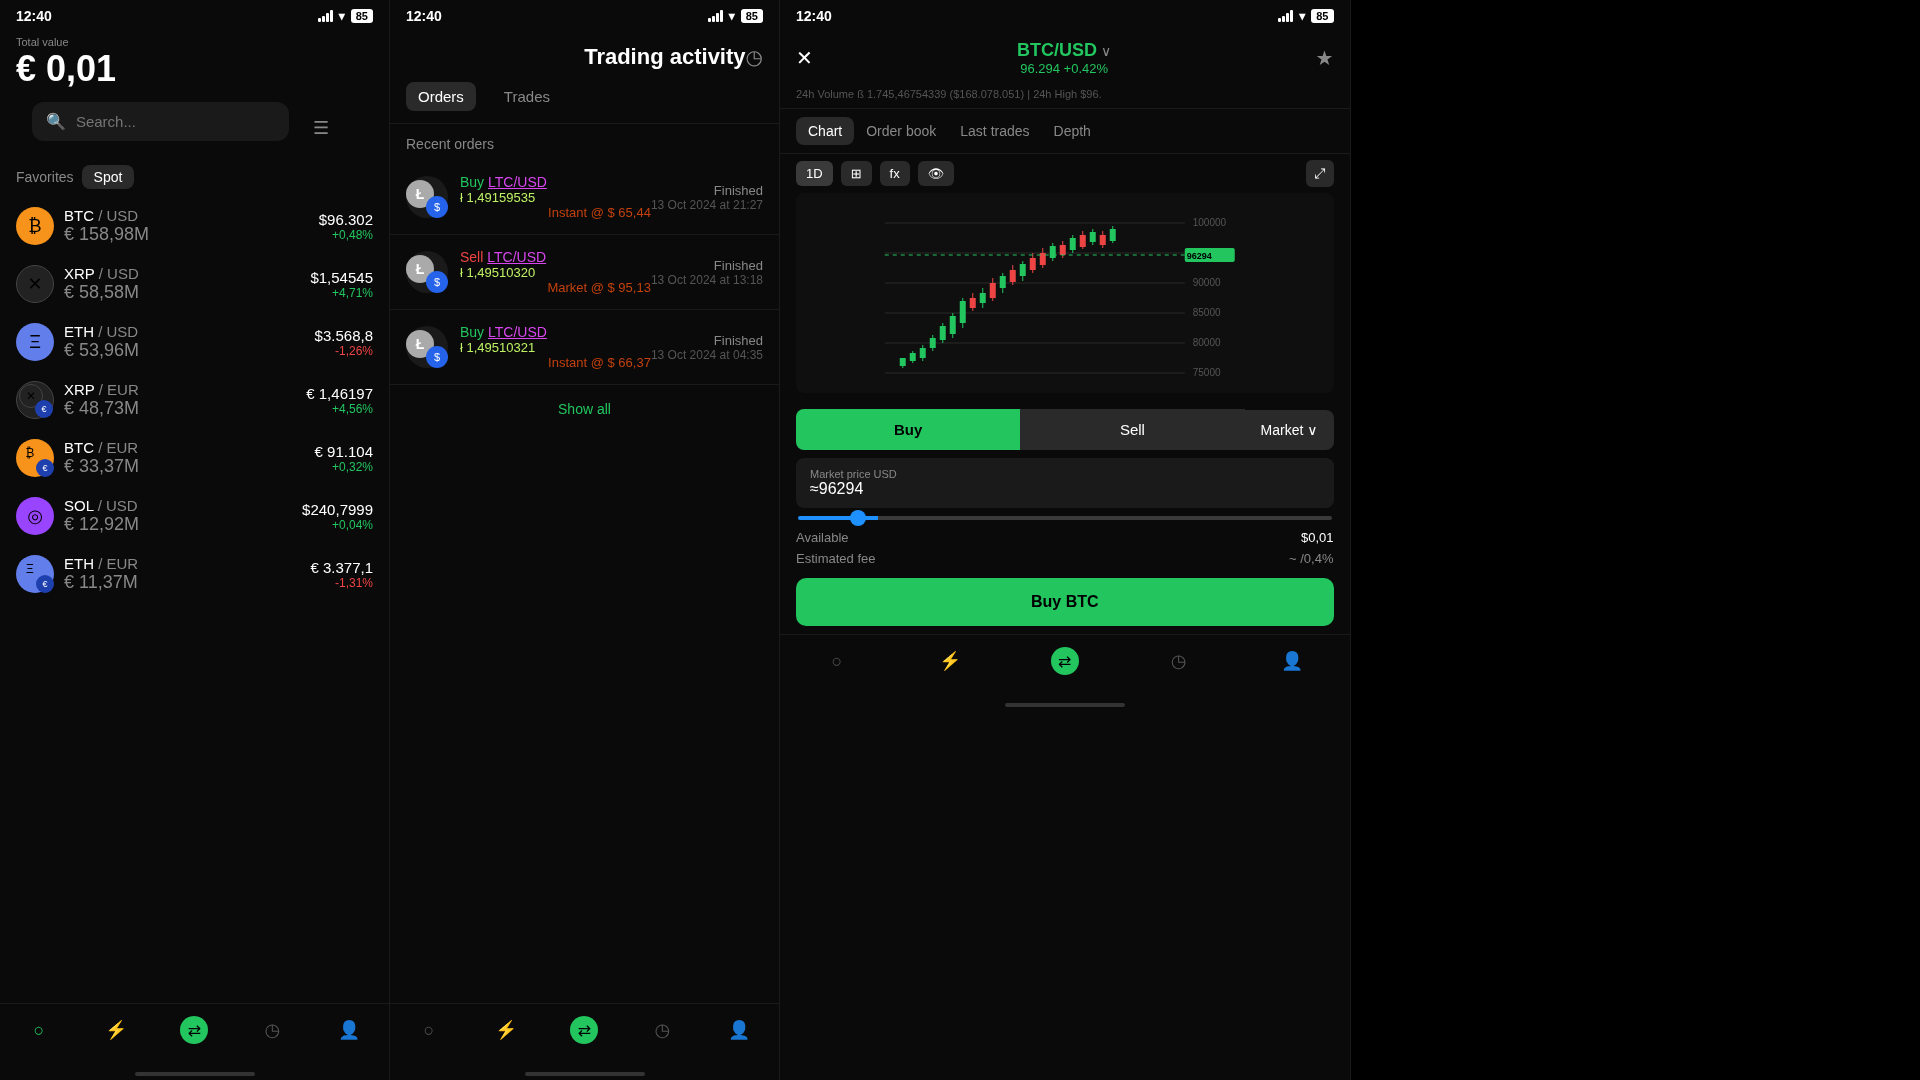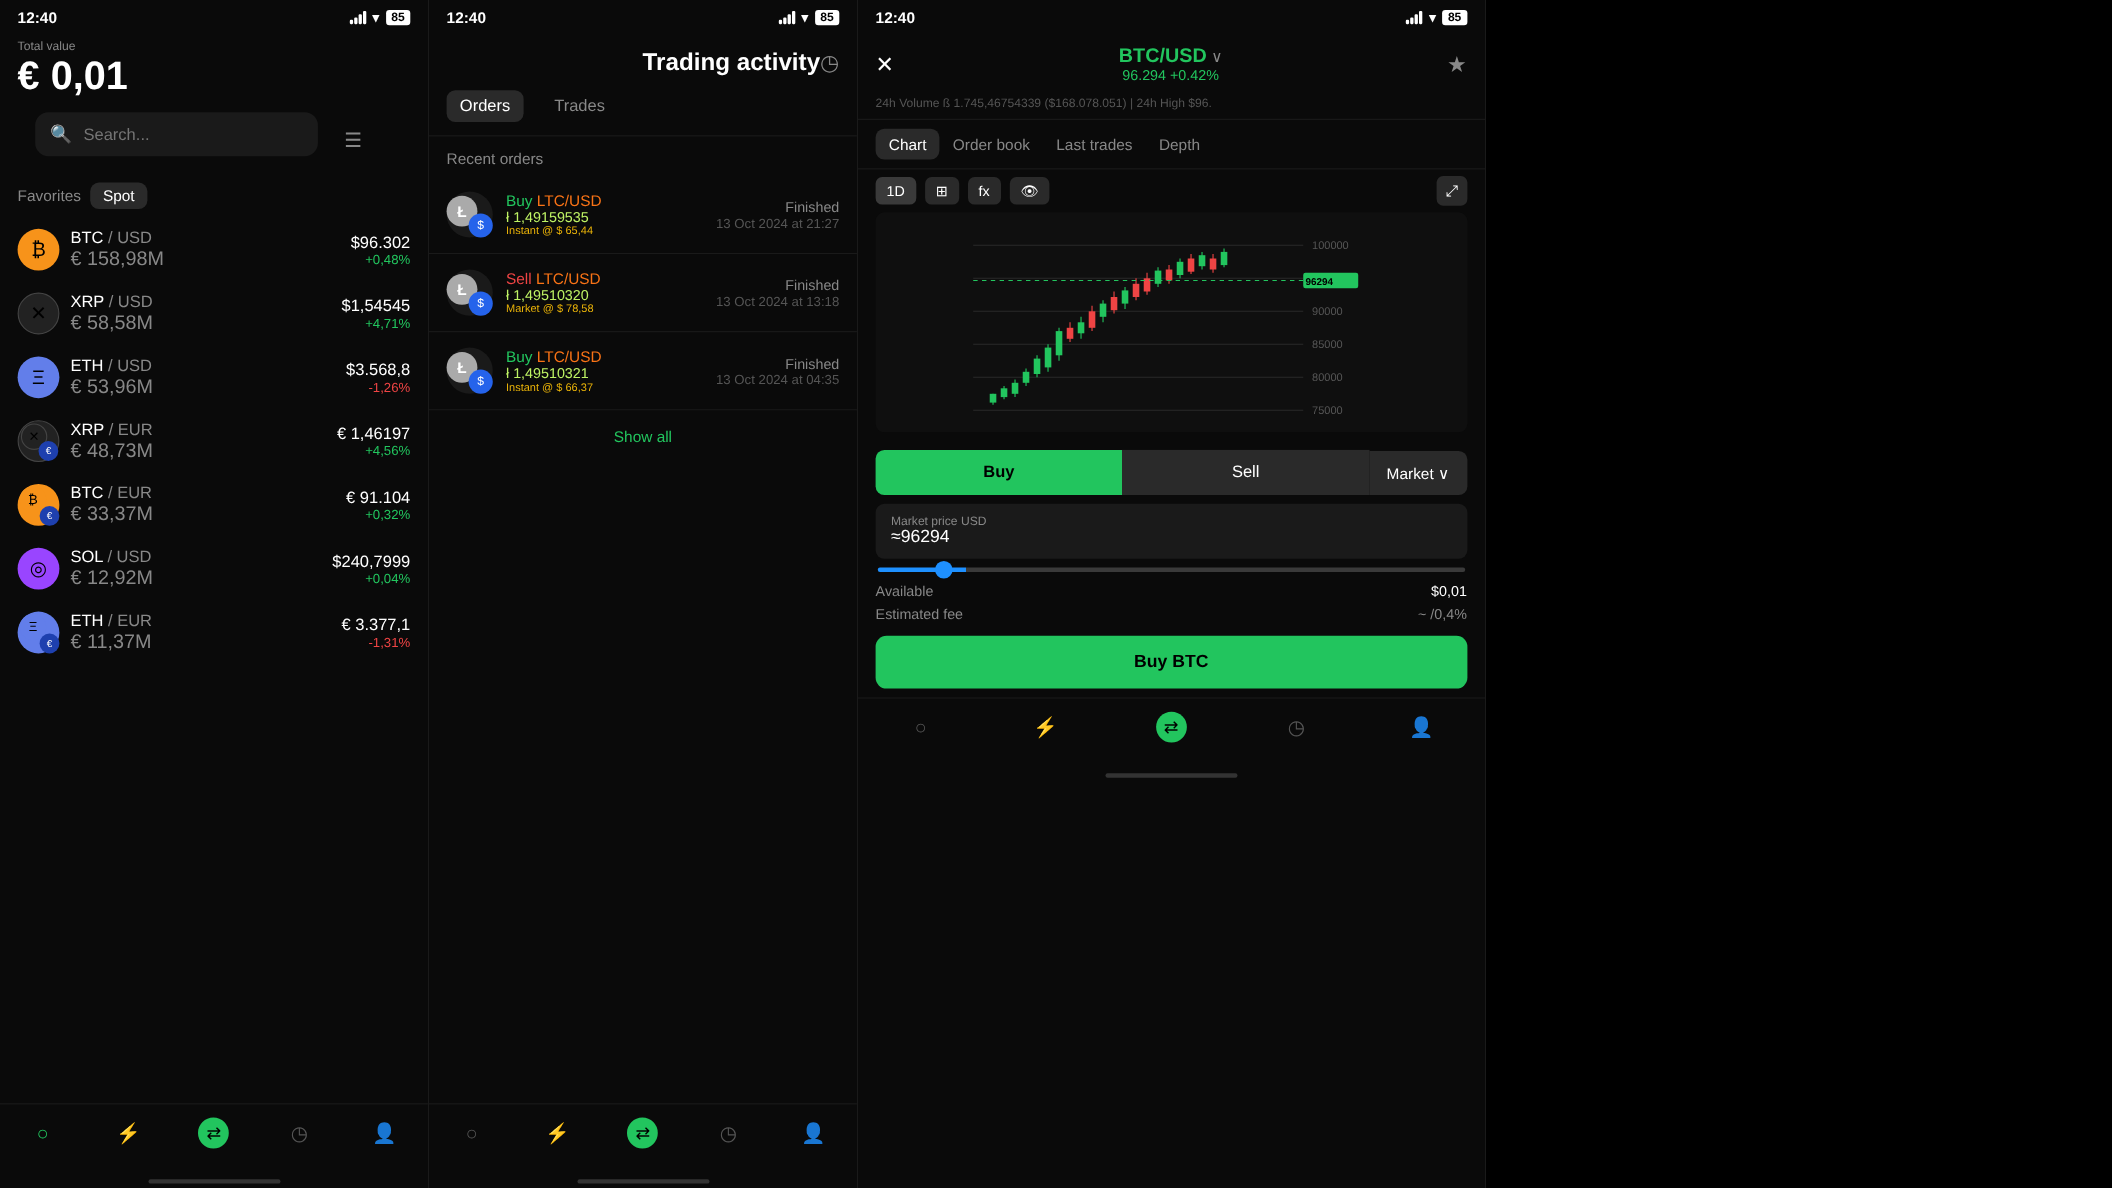--- a/index.html
+++ b/index.html
@@ -237,23 +237,23 @@
       align-items: center;
       justify-content: center;
       margin-right: 12px;
       font-size: 18px;
       flex-shrink: 0;
     }
     .order-details { flex: 1; }
     .order-pair { font-size: 14px; }
     .order-pair .buy { color: #22c55e; }
     .order-pair .sell { color: #ef4444; }
-    .order-pair .pair { color: #f97316; }
+    .order-pair .pair { color: #d946ef; text-decoration: underline; }
     .order-amount { color: #bef264; font-size: 13px; }
-    .order-price { color: #eab308; font-size: 10px; }
+    .order-price { color: #c2410c; font-size: 13px; text-align: right; }
     .order-status-col { text-align: right; }
     .order-status { color: #888; font-size: 13px; }
     .order-date { color: #555; font-size: 12px; }
 
     .show-all {
       color: #22c55e;
       text-align: center;
       padding: 16px;
       cursor: pointer;
       font-size: 14px;
@@ -715,21 +715,21 @@
     <div class="order-icon ltc-dual">
       <span class="ltc-main">Ł</span>
       <span class="ltc-sub">$</span>
     </div>
     <div class="order-details">
       <div class="order-pair">
         <span class="sell">Sell</span>
         <span class="pair"> LTC/USD</span>
       </div>
       <div class="order-amount">ł 1,49510320</div>
-      <div class="order-price">Market @ $ 78,58</div>
+      <div class="order-price">Market @ $ 95,13</div>
     </div>
     <div class="order-status-col">
       <div class="order-status">Finished</div>
       <div class="order-date">13 Oct 2024 at 13:18</div>
     </div>
   </div>
 
   <div class="order-item">
     <div class="order-icon ltc-dual">
       <span class="ltc-main">Ł</span>

